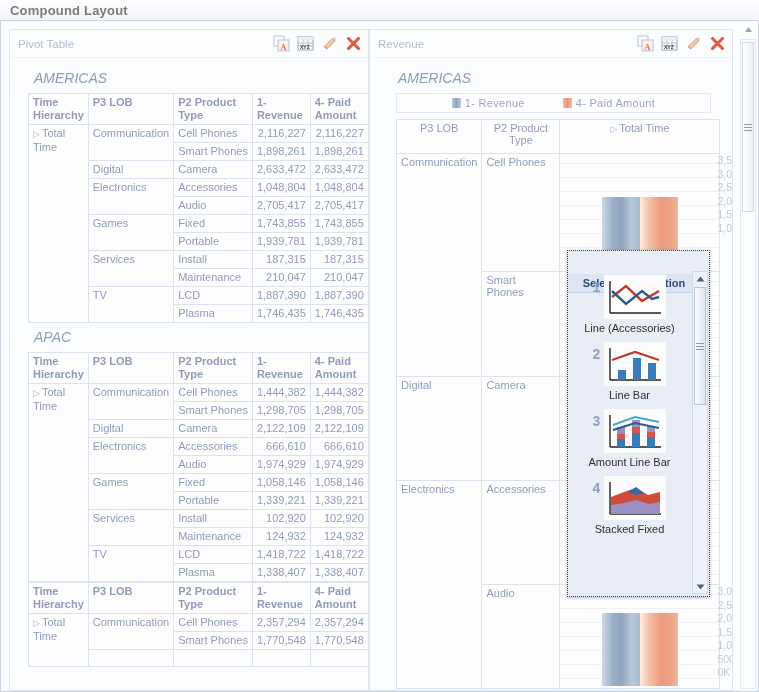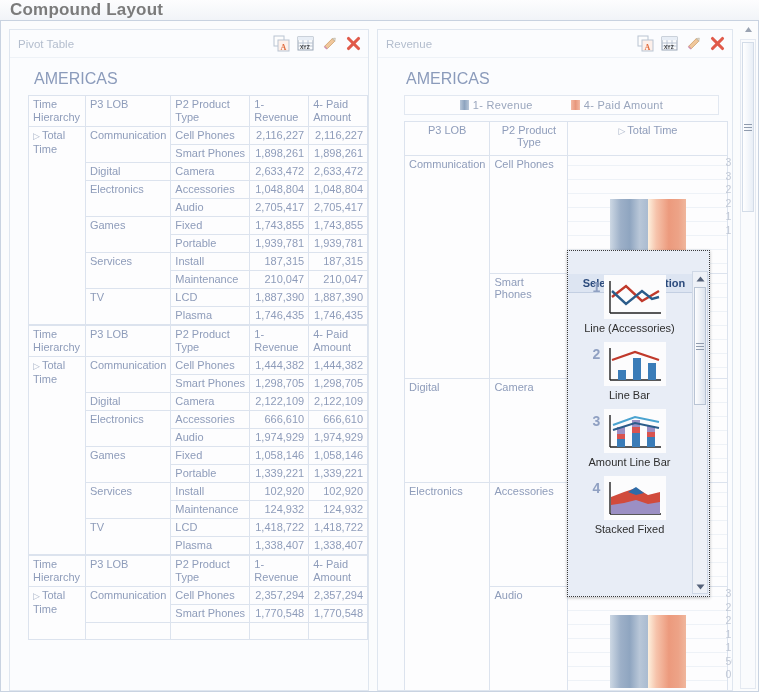--- a/index.html
+++ b/index.html
@@ -16,21 +16,21 @@
   #app{position:absolute;inset:0;background:#ffffff;}
   .titlebar{
     height:21px;
     background:linear-gradient(to bottom,#fdfdfe 0%,#f1f4f8 100%);
     border-bottom:1px solid #c8d2e0;
     display:flex;align-items:center;
     padding-left:10px;
     box-sizing:border-box;
   }
   .titlebar .tb-text{
-    font-size:17px;font-weight:bold;color:#7b7b7b;
+    font-size:13px;font-weight:bold;color:#7b7b7b;
     letter-spacing:.2px;
   }
   
   .content{
     position:absolute;top:21px;left:0;right:0;bottom:0;
     background:#fbfcfd;
     border:1px solid #c9d3e1;
     border-top:none;
     box-sizing:border-box;
     overflow:hidden;
@@ -39,63 +39,63 @@
     position:absolute;top:8px;left:8px;right:25px;bottom:0;
     display:flex;
   }
   .panel{
     background:#fbfcfe;
     border:1px solid #dfe6ef;
     box-sizing:border-box;
     position:relative;
     overflow:hidden;
   }
-  .panel.left{width:360px;margin-right:8px;}
+  .panel.left{width:360px;}
   .panel.right{flex:1;}
   .panel-head{
     height:28px;
     display:flex;align-items:center;
     padding:0 6px 0 8px;
     box-sizing:border-box;
     background-image:radial-gradient(#d9e2ee 0.6px,transparent 0.6px);
     background-size:4px 4px;
     background-position:0 14px;
     border-bottom:1px solid #eef2f7;
   }
   .panel-title{
     font-size:11.5px;color:#b3bdcd;
     background:#fbfcfe;padding-right:4px;
   }
   .panel-icons{margin-left:auto;display:flex;align-items:center;gap:7px;background:#fbfcfe;padding-left:4px;}
   .ico{width:17px;height:17px;display:block;}
   
   .region{padding:6px 0 0 14px;}
   .region-label{
-    color:#8b9bbb;font-size:16px;margin:6px 0 7px 10px;
+    color:#8b9bbb;font-size:14px;margin:6px 0 7px 10px;font-style:italic;
   }
   table.pivot{
     border-collapse:collapse;
     table-layout:fixed;
     background:#fdfdfe;
     margin-left:4px;
   }
   table.pivot td,table.pivot th{
     border:1px solid #dce3ee;
     padding:2px 4px;
     font-weight:normal;
     font-size:11px;
     color:#8e9cba;
     vertical-align:top;
     line-height:13px;
     height:17px;
     box-sizing:border-box;
     overflow:hidden;
     white-space:nowrap;
   }
-  table.pivot th{color:#8e9cba;text-align:left;vertical-align:top;}
+  table.pivot th{color:#8e9cba;text-align:left;vertical-align:top;font-weight:bold;}
   td.num{text-align:right;color:#9a9a93;}
   .c0{width:66px;}
   .c1{width:78px;}
   .c2{width:82px;}
   .c3{width:68px;}
   .c4{width:68px;}
   .wrapcell{white-space:normal !important;}
   .tri{font-size:9px;color:#a9b4c8;margin-right:2px;}
   
   .trellis-body{padding:6px 0 0 18px;}
@@ -320,20 +320,21 @@
               <tr>
                 <td class="c2">Plasma</td>
                 <td class="c3 num">1,746,435</td>
                 <td class="c4 num">1,746,435</td>
               </tr>
             </tbody>
               </table>
           </div>
 
           <div>
+            <div class="region-label">APAC</div>
             <table class="pivot">
               <tbody>
                   <tr>
                 <th class="c0 wrapcell">Time Hierarchy</th>
                 <th class="c1 wrapcell">P3 LOB</th>
                 <th class="c2 wrapcell">P2 Product Type</th>
                 <th class="c3 wrapcell">1- Revenue</th>
                 <th class="c4 wrapcell">4- Paid Amount</th>
               </tr>
               <tr>

